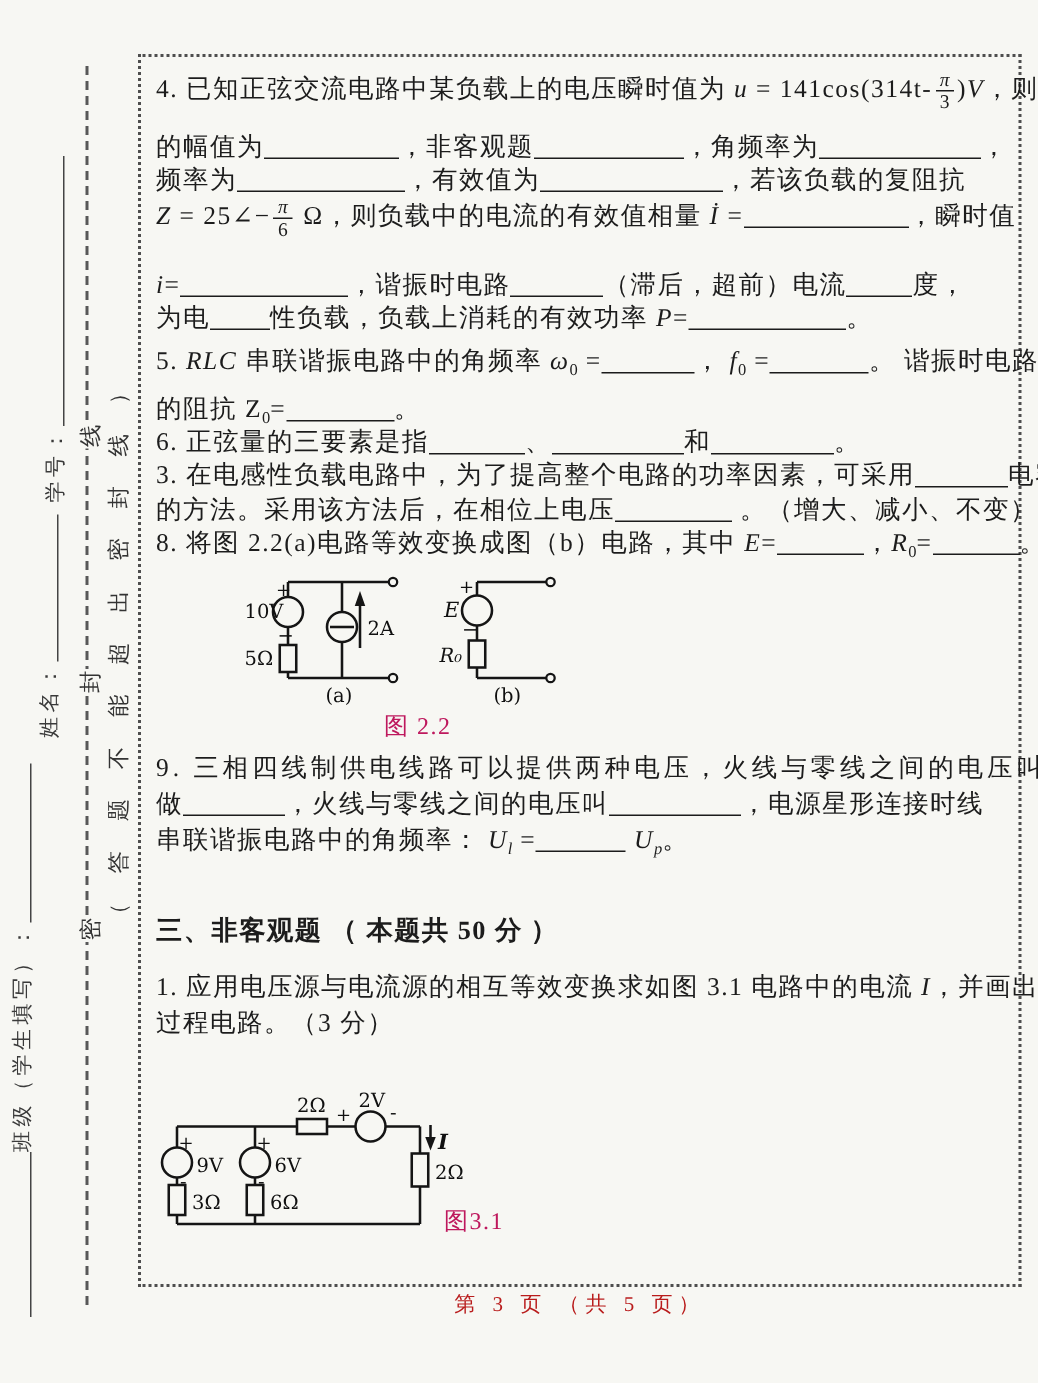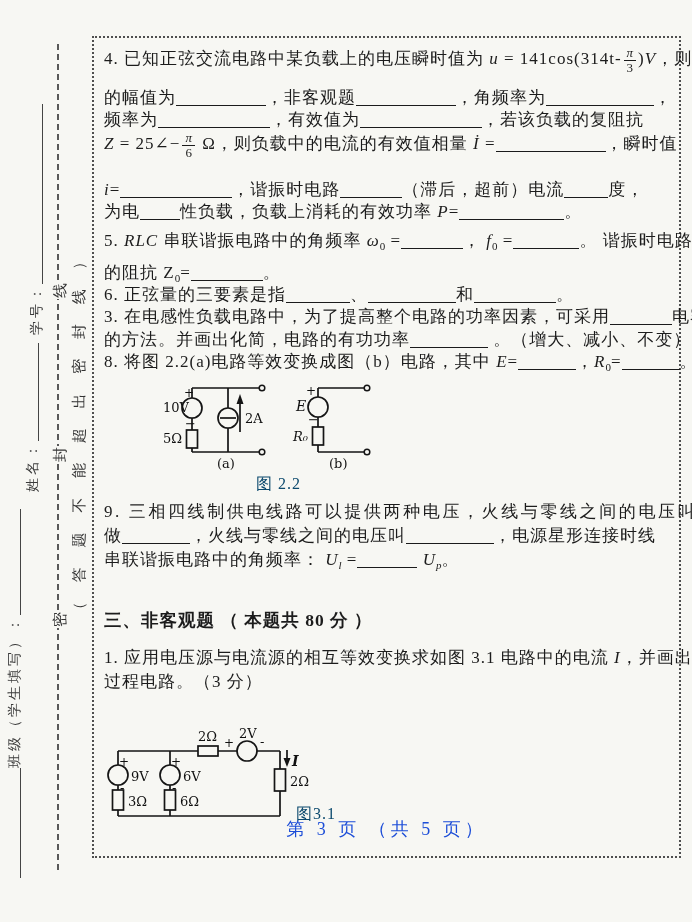--- a/index.html
+++ b/index.html
@@ -28,28 +28,28 @@
     vertical-align:-3px;
   }
   .frac{
     display:inline-flex;flex-direction:column;align-items:center;
     vertical-align:middle;font-size:13px;line-height:1.08;margin:0 2px;letter-spacing:0;
   }
   .frac .num{display:block;border-bottom:1.3px solid #1b1b1b;padding:0 3px;font-style:italic;}
   .frac .den{display:block;}
   
   .fig{position:absolute;}
-  .figcap{position:absolute;font-size:16px;letter-spacing:1px;color:#0c4a6e;}
+  .figcap{position:absolute;font-size:16px;letter-spacing:1px;color:#be185d;}
   svg text{font-family:"DejaVu Serif","Liberation Serif",serif;fill:#101010;}
   .w{fill:none;stroke:#151515;stroke-width:1.7px;}
   .term{fill:#f7f7f3;stroke:#151515;stroke-width:1.5px;}
   
   .footer{
-    position:absolute;left:92px;top:817px;width:589px;text-align:center;
-    font-size:18px;letter-spacing:4px;color:#1d4ed8;
+    position:absolute;left:92px;top:861px;width:589px;text-align:center;
+    font-size:14px;letter-spacing:4px;color:#b91c1c;
   }
   
   .vrot{
     position:absolute;transform-origin:0 0;transform:rotate(-90deg);
     white-space:nowrap;color:#3a3a3a;
   }
   .mfield{font-size:14px;letter-spacing:3px;}
   .mfield .blank{border-bottom-color:#444;vertical-align:-2px;}
   .sealline{
     position:absolute;left:57px;top:44px;height:826px;width:0;
@@ -85,21 +85,21 @@
 <div class="tl" style="top:131px"><span class="it">Z</span><span> = 25∠−</span><span class="frac">
       <span class="num">π</span>
       <span class="den">6</span>
     </span><span> Ω，则负载中的电流的有效值相量 </span><span class="it">İ</span><span> =</span><span class="blank" style="width: 110px;"></span><span>，瞬时值</span></div>
 <div class="tl" style="top:178px"><span class="it">i</span><span>=</span><span class="blank" style="width: 112px;"></span><span>，谐振时电路</span><span class="blank" style="width: 62px;"></span><span>（滞后，超前）电流</span><span class="blank" style="width: 44px;"></span><span>度，</span></div>
 <div class="tl" style="top:200px"><span>为电</span><span class="blank" style="width: 40px;"></span><span>性负载，负载上消耗的有效功率 </span><span class="it">P</span><span>=</span><span class="blank" style="width: 105px;"></span><span>。</span></div>
 <div class="tl" style="top:229px"><span>5. </span><span class="it">RLC</span><span> 串联谐振电路中的角频率 </span><span class="it">ω</span><span class="sub">0</span><span> =</span><span class="blank" style="width: 62px;"></span><span>， </span><span class="it">f</span><span class="sub">0</span><span> =</span><span class="blank" style="width: 66px;"></span><span>。 谐振时电路</span></div>
 <div class="tl" style="top:261px"><span>的阻抗 Z</span><span class="sub">0</span><span>=</span><span class="blank" style="width: 72px;"></span><span>。</span></div>
 <div class="tl" style="top:283px"><span>6. 正弦量的三要素是指</span><span class="blank" style="width: 64px;"></span><span>、</span><span class="blank" style="width: 88px;"></span><span>和</span><span class="blank" style="width: 82px;"></span><span>。</span></div>
 <div class="tl" style="top:305px"><span>3. 在电感性负载电路中，为了提高整个电路的功率因素，可采用</span><span class="blank" style="width: 62px;"></span><span>电容</span></div>
-<div class="tl" style="top:328px"><span>的方法。并画出化简，电路的有功功率</span><span class="blank" style="width: 78px;"></span><span> 。（增大、减小、不变）</span></div>
+<div class="tl" style="top:328px"><span>的方法。采用该方法后，在相位上电压</span><span class="blank" style="width: 78px;"></span><span> 。（增大、减小、不变）</span></div>
 <div class="tl" style="top:350px"><span>8. 将图 2.2(a)电路等效变换成图（b）电路，其中 </span><span class="it">E</span><span>=</span><span class="blank" style="width: 58px;"></span><span>，</span><span class="it">R</span><span class="sub">0</span><span>=</span><span class="blank" style="width: 58px;"></span><span>。</span></div>
 
 <svg class="fig" style="left:150px;top:378px" width="230" height="94" viewBox="0 0 230 94">
   <g>
     <path class="w" d="M42,10 H112 M42,74 H112 M42,10 V20 M42,40 V52 M42,70 V74 M78,10 V30 M78,50 V74"></path>
     <circle class="w" cx="42" cy="30" r="10"></circle>
     <rect class="w" x="36.5" y="52" width="11" height="18"></rect>
     <circle class="w" cx="78" cy="40" r="10"></circle>
     <line class="w" x1="70" y1="40" x2="86" y2="40"></line>
     <line class="w" x1="90" y1="54" x2="90" y2="24"></line>
@@ -125,21 +125,21 @@
     <text x="143" y="63" font-size="13" font-style="italic">R₀</text>
     <text x="179" y="90" font-size="13">(b)</text>
   </g>
 </svg>
 <div class="figcap" style="left:256px;top:474px">图 2.2</div>
 
 <div class="tl sp2" style="top:500px">9. 三相四线制供电线路可以提供两种电压，火线与零线之间的电压叫</div>
 <div class="tl" style="top:524px"><span>做</span><span class="blank" style="width: 68px;"></span><span>，火线与零线之间的电压叫</span><span class="blank" style="width: 88px;"></span><span>，电源星形连接时线</span></div>
 <div class="tl" style="top:548px"><span>串联谐振电路中的角频率： </span><span class="it">U</span><span class="sub it">l</span><span> =</span><span class="blank" style="width: 60px;"></span><span> </span><span class="it">U</span><span class="sub it">p</span><span>。</span></div>
 
-<div class="tl bold" style="top:608px">三、非客观题 （ 本题共 80 分 ）</div>
+<div class="tl bold" style="top:608px">三、非客观题 （ 本题共 50 分 ）</div>
 
 <div class="tl" style="top:646px"><span>1. 应用电压源与电流源的相互等效变换求如图 3.1 电路中的电流 </span><span class="it">I</span><span>，并画出化简</span></div>
 <div class="tl" style="top:670px">过程电路。（3 分）</div>
 
 <svg class="fig" style="left:105px;top:723px" width="235" height="105" viewBox="0 0 235 105">
   <path class="w" d="M13,28 H93 M113,28 H132 M152,28 H175 M13,28 V42 M13,62 V67 M13,87 V93 M65,28 V42 M65,62 V67 M65,87 V93 M175,28 V46 M175,68 V93 M13,93 H175"></path>
   <circle class="w" cx="13" cy="52" r="10"></circle>
   <circle class="w" cx="65" cy="52" r="10"></circle>
   <circle class="w" cx="142" cy="28" r="10"></circle>
   <rect class="w" x="7.5" y="67" width="11" height="20"></rect>

